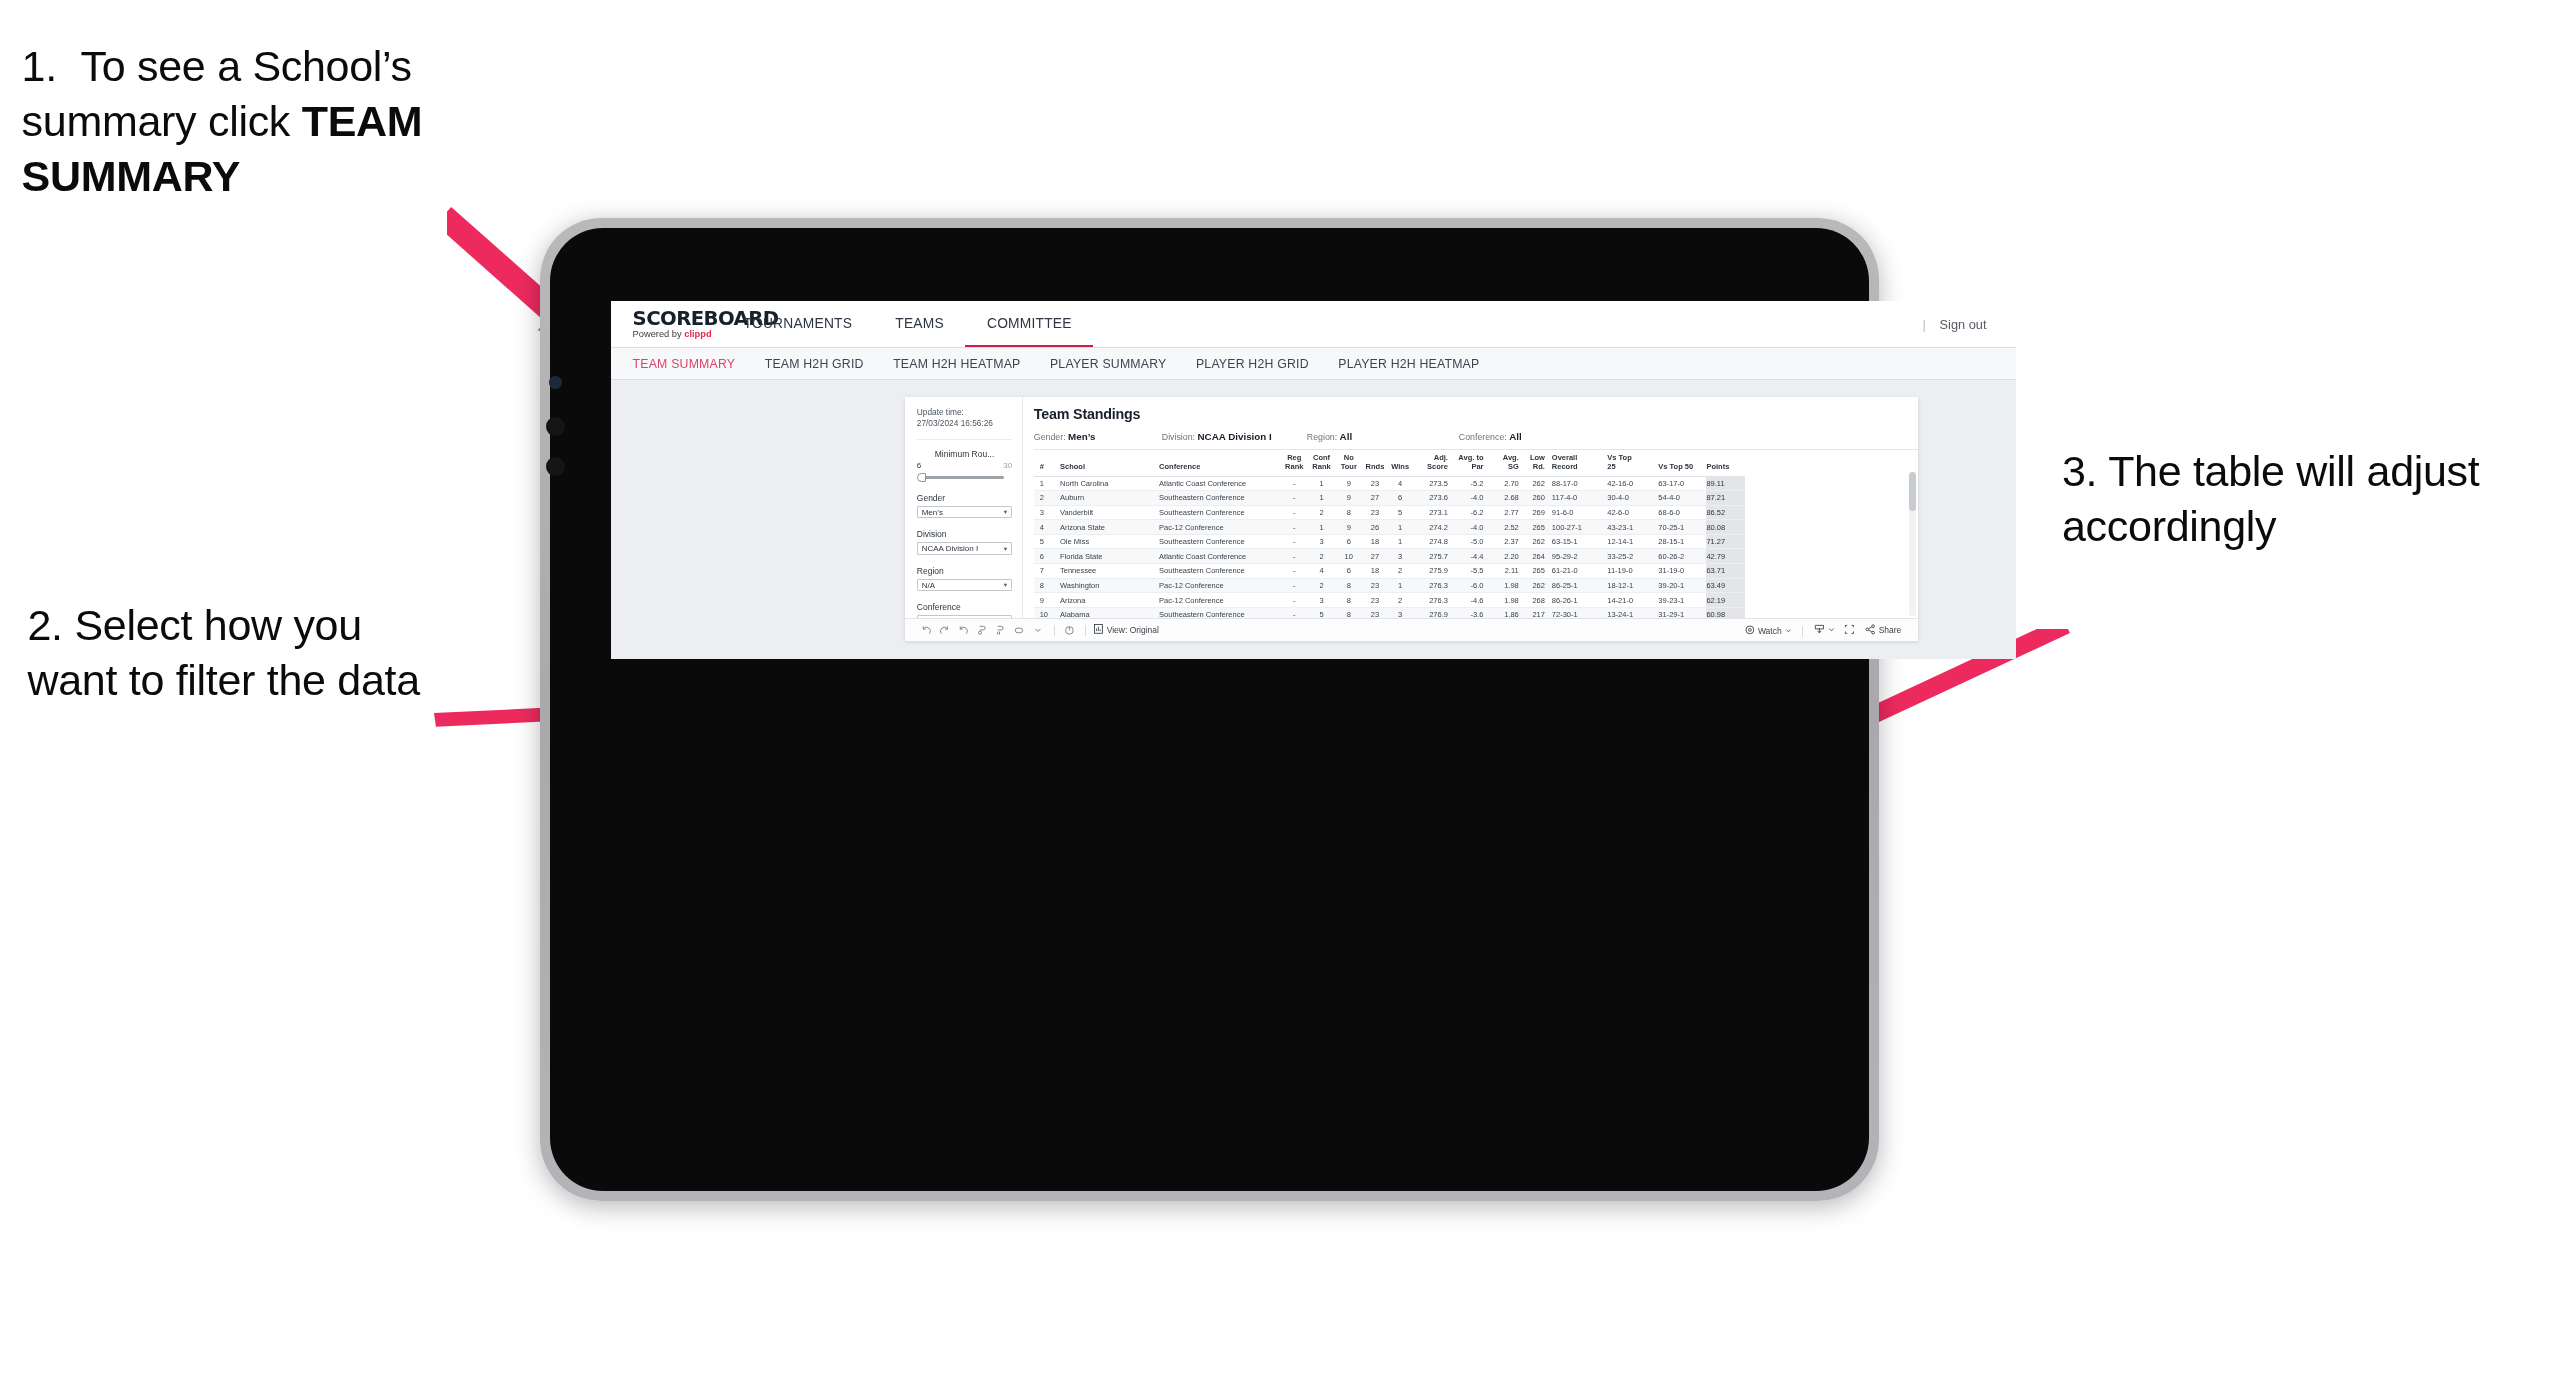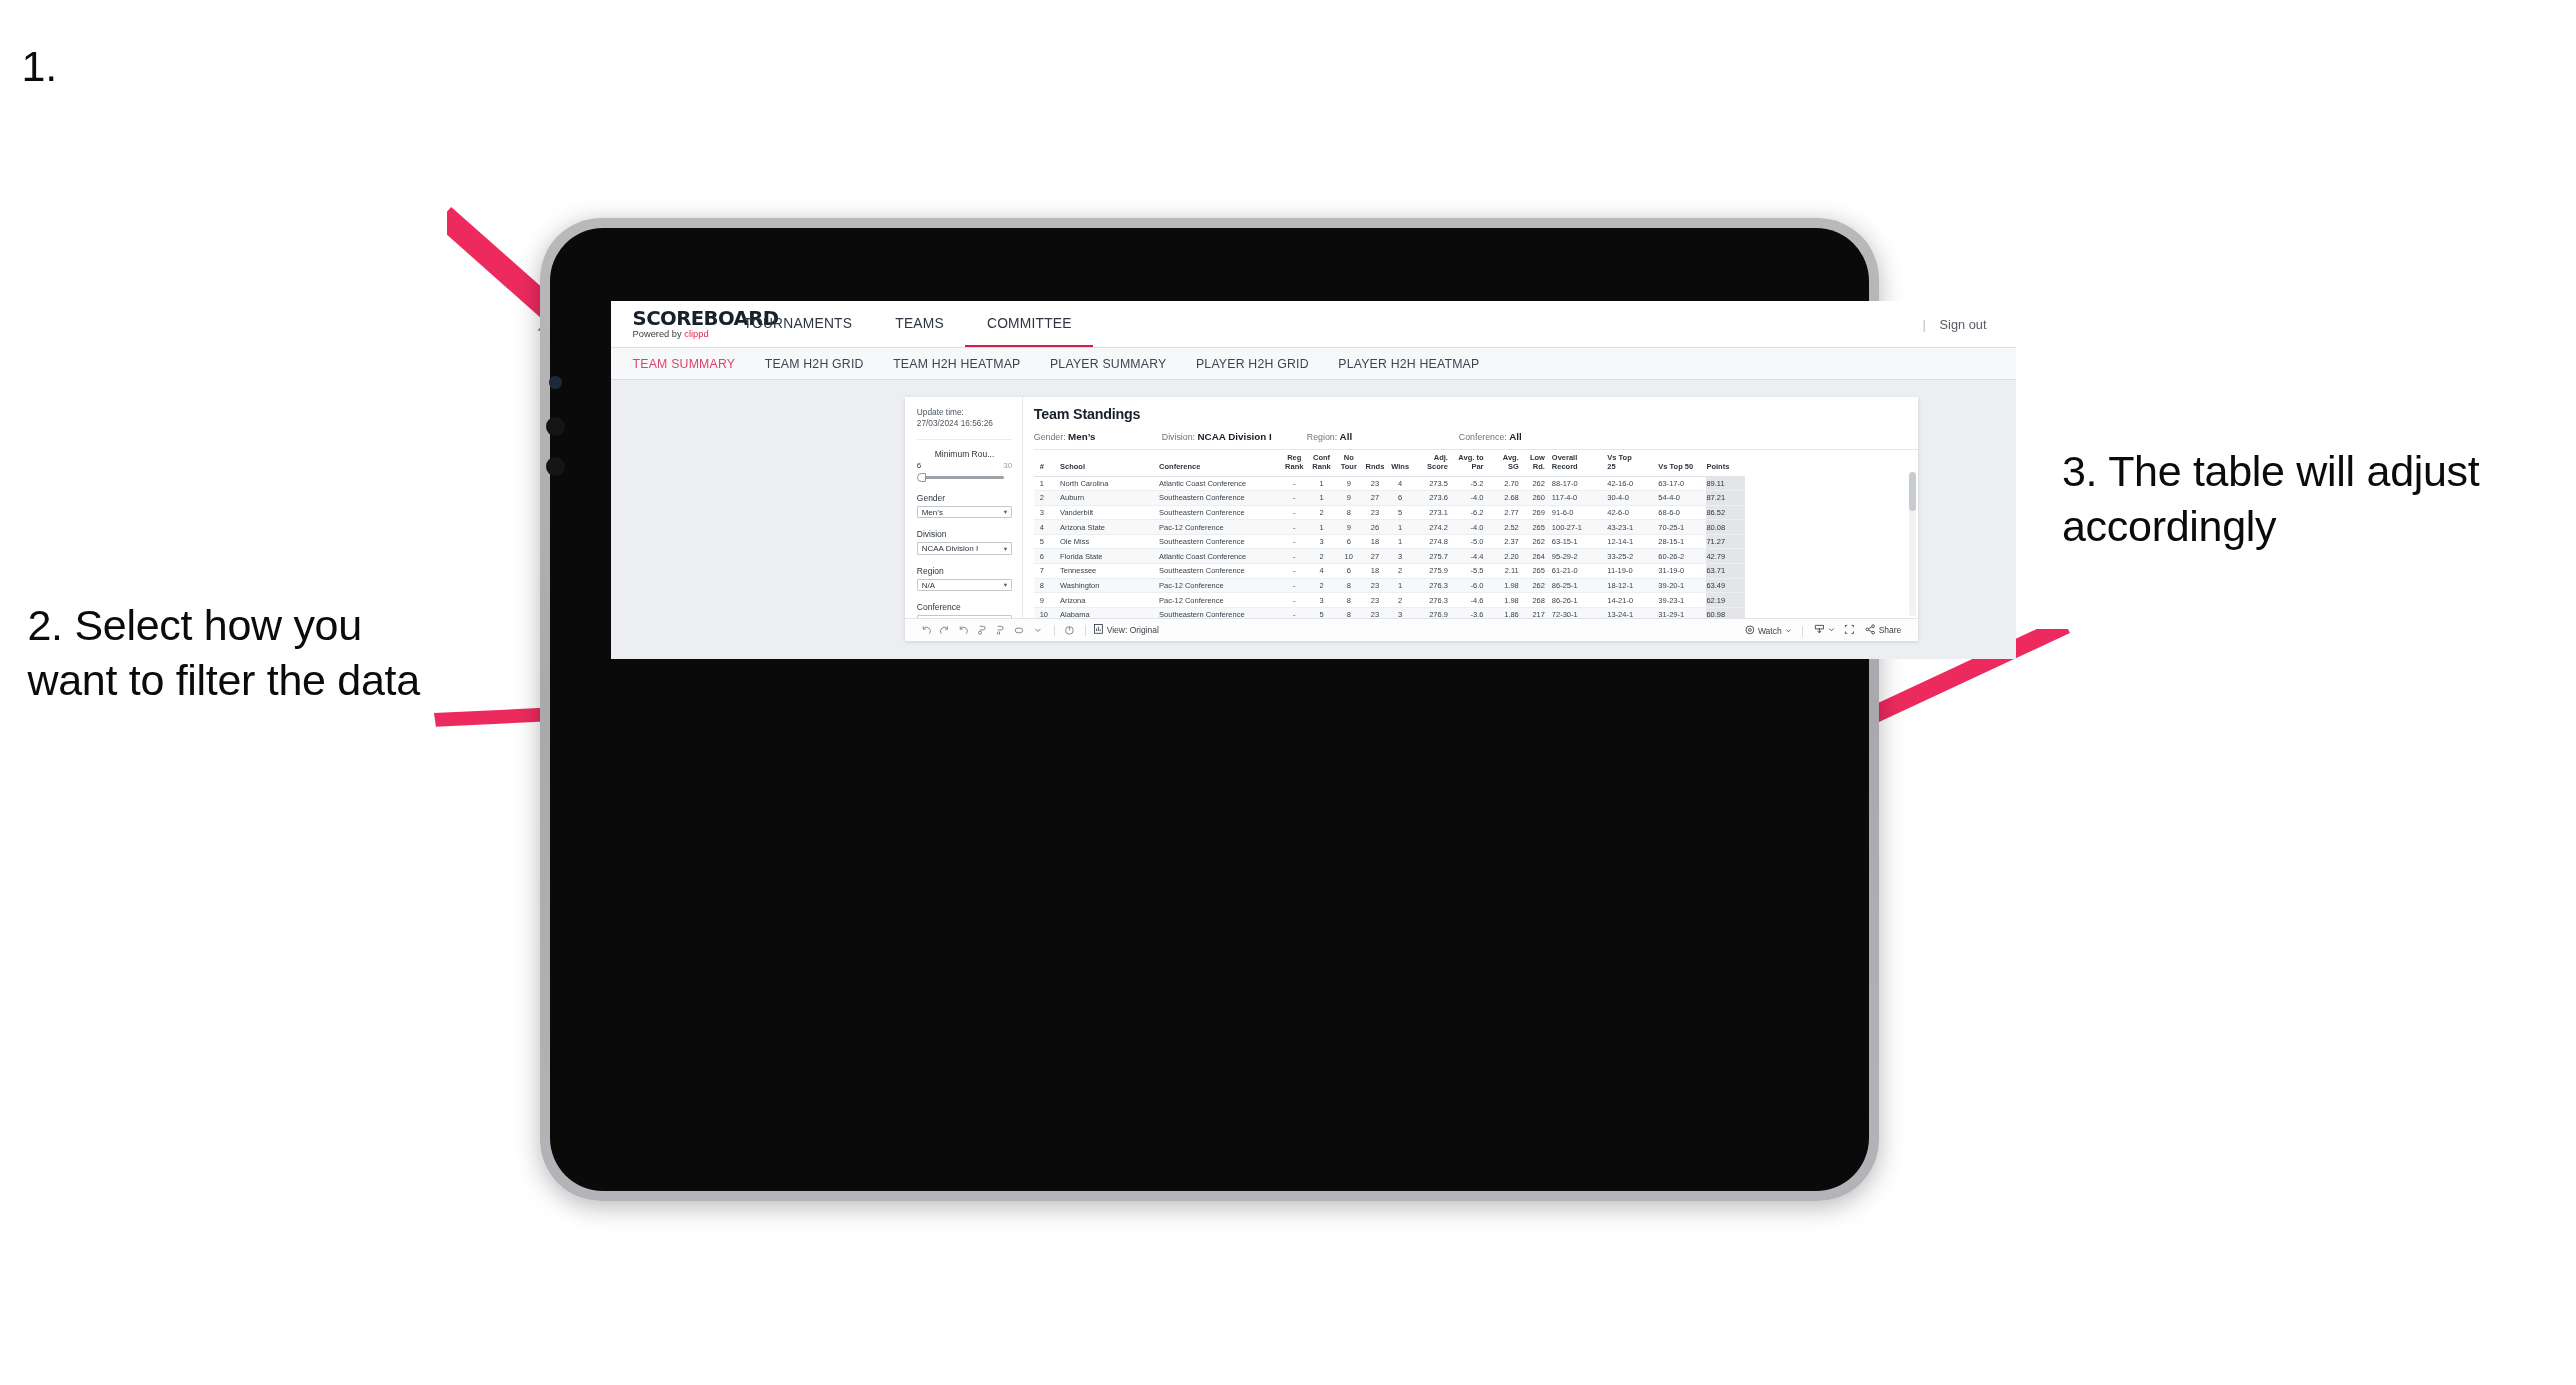--- a/index.html
+++ b/index.html
@@ -50,21 +50,21 @@
 
   
   #topnav{
     position:relative;height:46px;background:#ffffff;
     display:flex;align-items:stretch;
     border-bottom:1px solid #dcdee2;
   }
   #brand{width:111px;display:flex;flex-direction:column;justify-content:center;padding-left:21.6px;box-sizing:border-box;}
   #brand .logo{font-family:"DejaVu Sans", sans-serif;font-weight:700;font-size:19.7px;letter-spacing:-0.6px;color:#17202b;line-height:1;}
   #brand .tag{font-size:9.3px;color:#3b3b3b;margin-top:2px;line-height:1;}
-  #brand .tag .clippd{color:#e8264f;font-weight:400;}
+  #brand .tag .clippd{color:#e8264f;font-weight:700;}
   .topnav-item{
     display:flex;align-items:center;padding:0 21.6px;
     font-size:13.8px;color:#2d3642;letter-spacing:0.2px;
     border-bottom:2.9px solid transparent;box-sizing:border-box;
     white-space:nowrap;
   }
   .topnav-item.active{border-bottom-color:#d21f4a;}
   #topnav-right{margin-left:auto;display:flex;align-items:center;padding-right:29.5px;gap:13.8px;font-size:12.8px;color:#555c66;}
   #topnav-right .sep{color:#b9bdc3;}
 
@@ -159,20 +159,21 @@
   .tsep{width:1px;height:10.8px;background:#d8dadd;margin:0 5.9px;}
   #view-orig{display:flex;align-items:center;gap:4px;color:#3c424a;margin-left:2px;}
   #tools-right{margin-left:auto;display:flex;align-items:flex-end;gap:0;}
   .tool-lbl{display:flex;align-items:center;gap:2.9px;color:#3c424a;padding:0 4.9px;}
 </style>
 </head>
 <body>
 
 <div class="annot" id="annot1">
   <span class="num">1.</span>
+  <span class="body"><span>To see a School’s summary click </span><b>TEAM SUMMARY</b></span>
 </div>
 
 <div class="annot" id="annot2">2. Select how you want to filter the data</div>
 
 <div class="annot" id="annot3">3. The table will adjust accordingly</div>
 
 <svg class="arrow" id="arrow1" style="left:447px;top:201px;" width="187" height="157" viewBox="0 0 190 160">
   <g fill="#ED2A5E">
     <path d="M4 6 L128 116 L112 134 L-12 24 Z"></path>
     <path d="M148 134 L92 132 L124 98 Z"></path>

